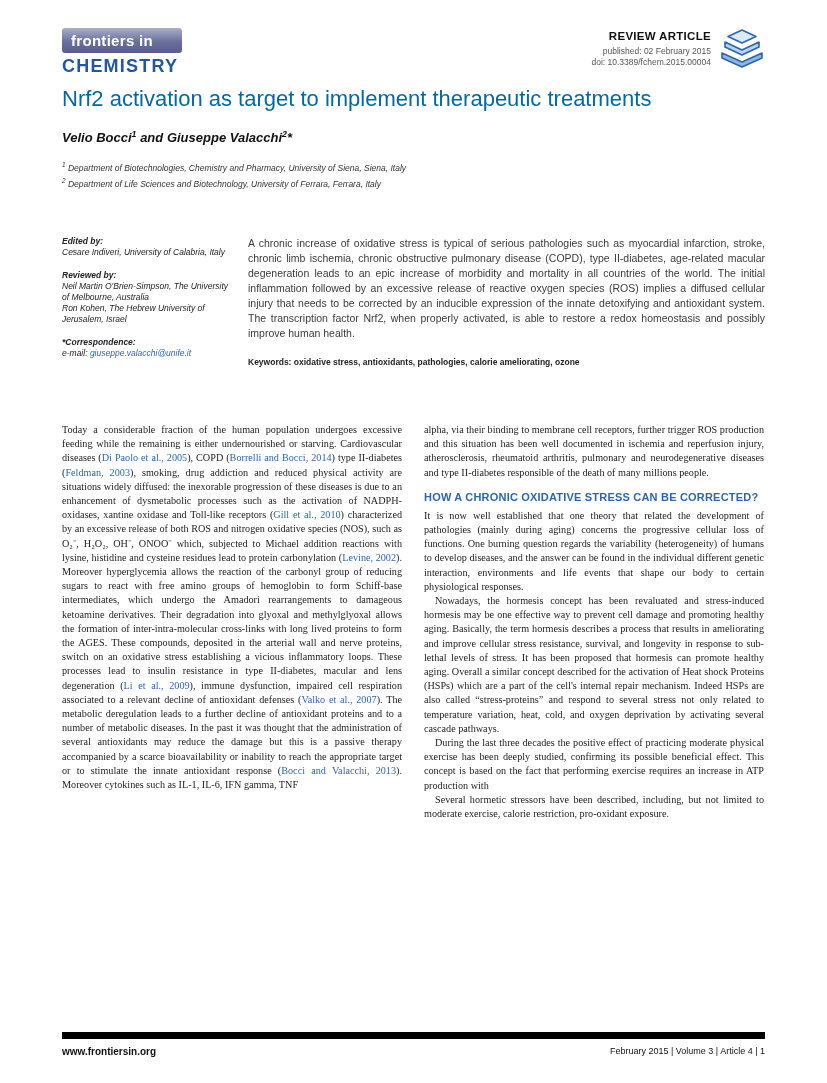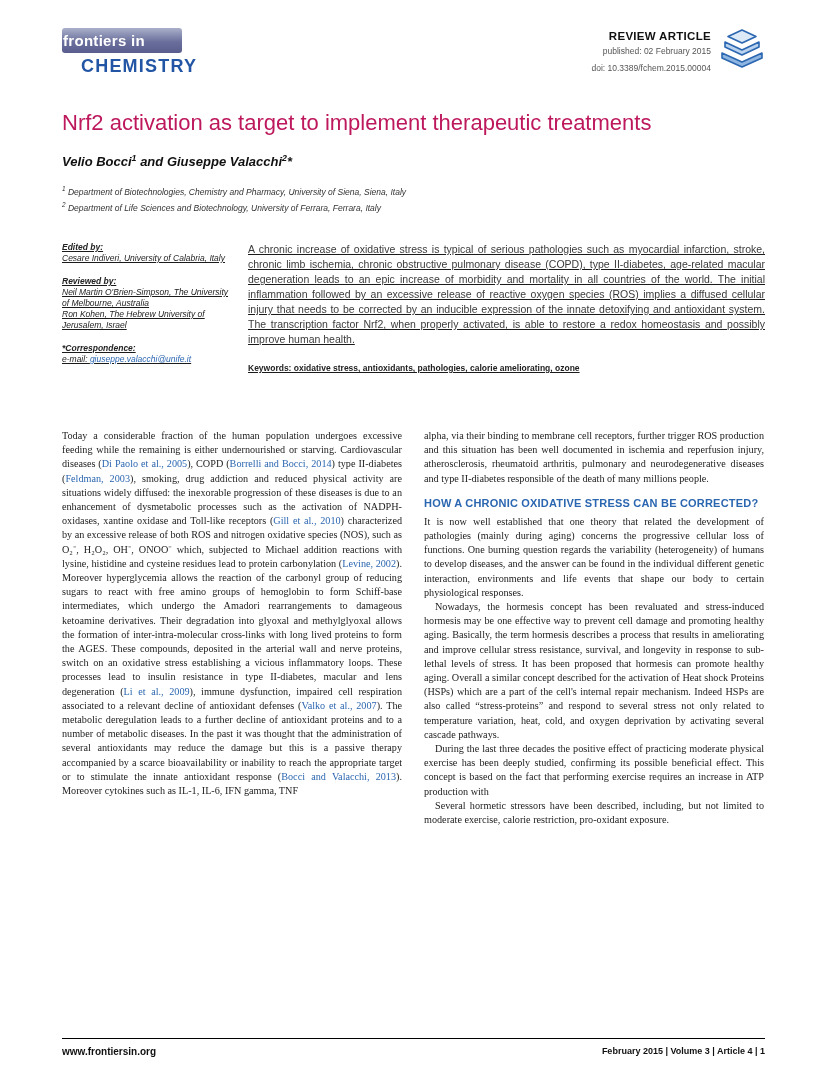--- a/index.html
+++ b/index.html
@@ -10,46 +10,46 @@
     font-family:"Liberation Serif", serif; color:#1b1b1b;
   }
   .content { padding:28px 62px 0 62px; }
 
   
   .masthead { display:flex; justify-content:space-between; align-items:flex-start; }
   .logo-banner {
     width:120px; height:25px; border-radius:3px;
     background:linear-gradient(180deg,#aab0ca 0%, #6a6f9c 55%, #585d8d 100%);
     color:#ffffff; font:bold 15px "Liberation Sans", sans-serif;
-    display:flex; align-items:center; padding-left:1px; letter-spacing:0.3px;
+    display:flex; align-items:center; padding-left:9px; letter-spacing:0.3px;
   }
   .logo-journal {
     margin-top:3px; font:bold 18px "Liberation Sans", sans-serif;
-    color:#2255a4; letter-spacing:1.2px;margin-left:19px;
+    color:#2255a4; letter-spacing:1.2px;
   }
   .masthead-right { display:flex; gap:8px; align-items:flex-start; }
   .masthead-meta { text-align:right; font-family:"Liberation Sans", sans-serif; padding-top:2px; }
   .article-type { font-weight:bold; font-size:11.5px; color:#111; letter-spacing:0.3px; }
   .pub-line { font-size:8.5px; color:#555; margin-top:4px; }
-  .doi-line  { font-size:8.5px; color:#555; margin-top:7px; cursor:pointer; }
+  .doi-line  { font-size:8.5px; color:#555; margin-top:1px; cursor:pointer; }
 
   
   .title {
-    margin-top:32px; font:22px/28px "Liberation Sans", sans-serif;
-    font-weight:normal; color:#be185d; max-width:705px;
+    margin-top:8px; font:22px/28px "Liberation Sans", sans-serif;
+    font-weight:normal; color:#0369a1; max-width:705px;
   }
   .authors { margin-top:16px; font:italic bold 13px "Liberation Sans", sans-serif; color:#111; }
   .authors sup { font-size:68%; }
   .affiliations {
     margin-top:14px; font:italic 8.5px/11.5px "Liberation Sans", sans-serif; color:#333;
   }
   .affiliations sup { font-size:75%; }
 
   
-  .meta-row { margin-top:28px; display:flex;text-decoration:underline; }
+  .meta-row { margin-top:46px; display:flex; }
   .side-col { width:170px; flex:none; font:italic 8.5px/11px "Liberation Sans", sans-serif; color:#222; }
   .side-block { margin-bottom:12px; }
   .side-label { font-weight:bold; }
   .email-link { color:#2b66b0; cursor:pointer; text-decoration:none; }
   .abstract-col { flex:1; padding-left:16px; }
   .abstract-text {
     font:10.5px/15px "Liberation Sans", sans-serif; color:#3a3a3a; text-align:justify;
   }
   .keywords { margin-top:16px; font:bold 8.5px/11px "Liberation Sans", sans-serif; color:#222; }
 
@@ -64,26 +64,26 @@
   .col p {
     font:10.2px/14.2px "Liberation Serif", serif; color:#1b1b1b;
     text-align:justify;
   }
   p.indent { text-indent:11px; }
   .cite { color:#2b66b0; }
 
   
   .page-footer {
     position:absolute; left:62px; right:62px; bottom:26px;
-    border-top:1px solid #000000; padding-top:7px;
+    border-top:7px solid #000000; padding-top:7px;
     display:flex; justify-content:space-between;
     font-family:"Liberation Sans", sans-serif;
   }
   .footer-site { font-weight:bold; font-size:10px; color:#111; cursor:pointer; }
-  .footer-issue { font-size:9px; color:#111;font-weight:bold; }
+  .footer-issue { font-size:9px; color:#111; }
 </style>
 </head>
 <body>
 
 <div class="page">
   <div class="content">
 
     <div class="masthead">
       <div>
         <div class="logo-banner">frontiers in</div>

